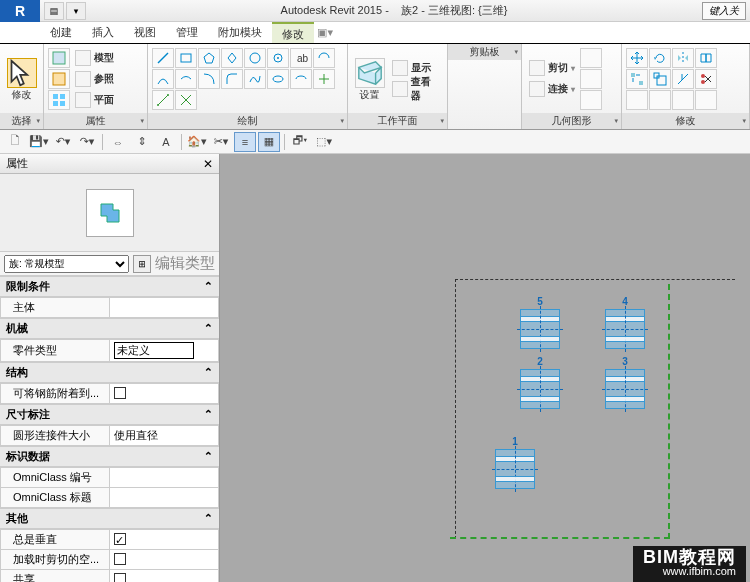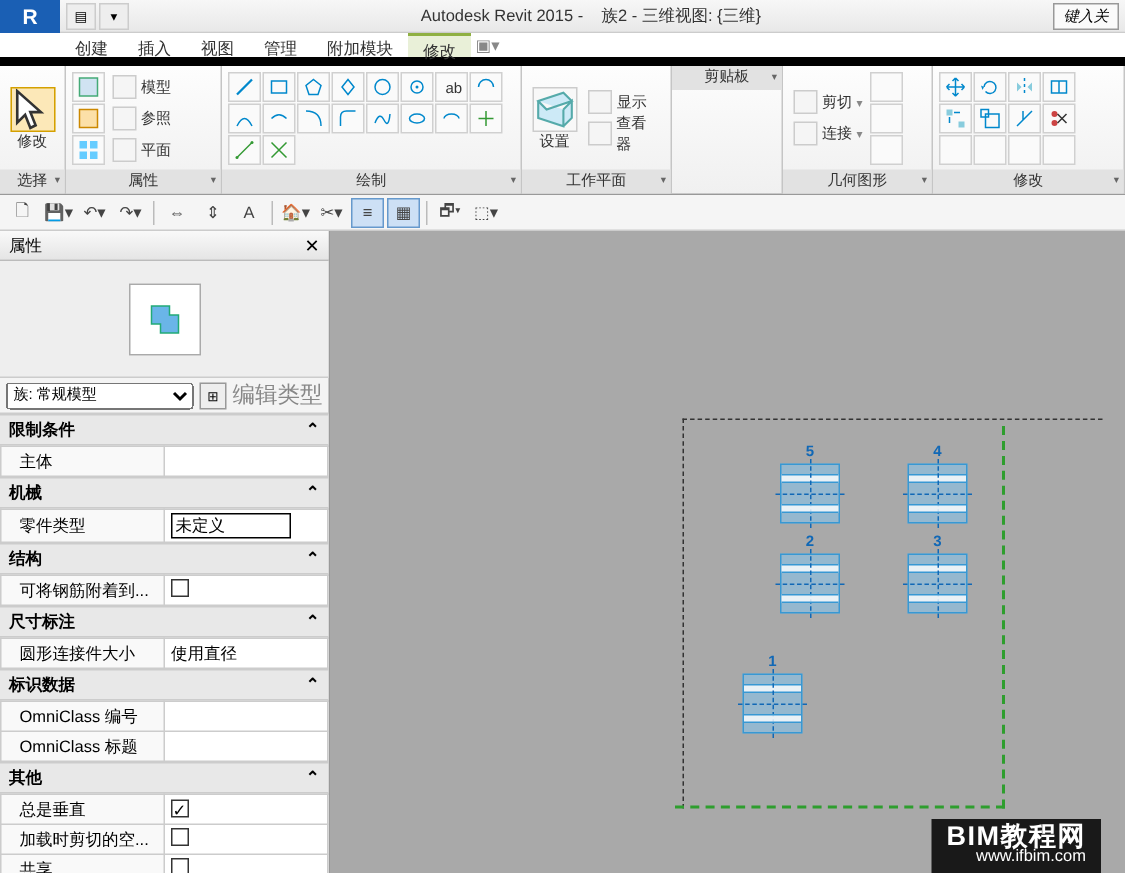--- a/index.html
+++ b/index.html
@@ -7,40 +7,40 @@
 
 
 .titlebar { height: 22px; background: linear-gradient(#f7f7f7,#e8e8e8); display: flex; align-items: center; border-bottom: 1px solid #ccc; }
 .app-logo { width: 40px; height: 22px; background: #1a5fb4; display: flex; align-items: center; justify-content: center; color: #fff; font-weight: bold; font-size: 14px; }
 .qat { display: flex; gap: 2px; margin-left: 4px; }
 .qat-btn { width: 20px; height: 18px; background: #eee; border: 1px solid #ccc; font-size: 9px; display: flex; align-items: center; justify-content: center; }
 .titlebar-title { flex: 1; text-align: center; font-size: 11px; color: #333; }
 .titlebar-right { margin-right: 4px; padding: 1px 6px; background: #fafafa; border: 1px solid #999; font-size: 10px; font-style: italic; }
 
 
-.menubar { height: 22px; background: #fff; display: flex; border-bottom: 6px solid #000000; }
+.menubar { height: 22px; background: #fff; display: flex; border-bottom: 1px solid #000000; }
 .menu-item { padding: 3px 10px; font-size: 11px; color: #333; }
 .menu-item.active { background: #e9f0d8; border-top: 2px solid #8fb042; }
 .menu-end { width: 22px; display: flex; align-items: center; justify-content: center; color: #888; }
 
 
 .ribbon { height: 86px; background: linear-gradient(#fdfdfd,#f0f0f0); border-bottom: 1px solid #999; display: flex; }
 .panel { border-right: 1px solid #c5c5c5; display: flex; flex-direction: column; }
 .panel-body { flex: 1; display: flex; align-items: center; padding: 2px 4px; gap: 2px; }
 .panel-label { height: 16px; background: #e2e2e2; font-size: 10px; text-align: center; color: #333; line-height: 16px; position: relative; }
 .panel-label::after { content: "▾"; position: absolute; right: 3px; font-size: 7px; color: #666; }
 .big-btn { width: 36px; display: flex; flex-direction: column; align-items: center; gap: 1px; }
 .big-btn .ico { width: 30px; height: 30px; background: #f8f8f8; border: 1px solid #ccc; display: flex; align-items: center; justify-content: center; font-size: 14px; }
 .big-btn .lbl { font-size: 10px; color: #333; text-align: center; line-height: 11px; }
 .big-btn.highlighted .ico { background: #fce8b8; border-color: #d4a000; }
 .col { display: flex; flex-direction: column; gap: 1px; }
 .row { display: flex; gap: 1px; }
 .sm-btn { width: 22px; height: 20px; background: #fafafa; border: 1px solid #d0d0d0; display: flex; align-items: center; justify-content: center; }
 .sm-btn svg { width: 14px; height: 14px; }
-.med-btn { display: flex; align-items: center; gap: 3px; padding: 1px 3px; height: 20px; }
+.med-btn { display: flex; align-items: center; gap: 3px; padding: 1px 3px; height: 20px; font-weight: bold; }
 .med-btn .mi { width: 16px; height: 16px; background: #f5f5f5; border: 1px solid #ccc; }
 .med-btn .ml { font-size: 10px; color: #333; }
 
 
 .qt2 { height: 24px; background: #f5f5f5; border-bottom: 1px solid #ccc; display: flex; align-items: center; gap: 2px; padding: 0 4px; }
 .qt2-btn { width: 22px; height: 20px; border: 1px solid transparent; display: flex; align-items: center; justify-content: center; font-size: 11px; color: #444; }
 .qt2-btn.active { background: #cde0f5; border-color: #6699cc; }
 .qt2-sep { width: 1px; height: 16px; background: #bbb; margin: 0 2px; }
 
 
@@ -69,21 +69,21 @@
 .green-dash { position: absolute; border: 2px dashed #2e9e2e; }
 .pillar { position: absolute; width: 40px; height: 40px; background: rgba(130,200,245,0.5); border: 1px solid #3898d3; }
 .pillar::before, .pillar::after { content: ""; position: absolute; left: 0; right: 0; height: 4px; background: rgba(255,255,255,0.8); border-top: 1px solid #3898d3; border-bottom: 1px solid #3898d3; }
 .pillar::before { top: 6px; }
 .pillar::after { bottom: 6px; }
 .pillar .cross-v { position:absolute; top:-4px; bottom:-4px; left:50%; width:0; border-left:1px dashed #1168b6; }
 .pillar .cross-h { position:absolute; left:-4px; right:-4px; top:50%; height:0; border-top:1px dashed #1168b6; }
 .pillar-lbl { position: absolute; top: -14px; left: 50%; transform: translateX(-50%); font-size: 10px; color: #1168b6; font-weight: bold; }
 
 
-.watermark { position: absolute; bottom: 0; right: 16px; background: rgba(0,0,0,0.85); color: #fff; padding: 4px 10px; font-size: 11px; text-align: right; line-height: 14px; }
+.watermark { position: absolute; bottom: 0; right: 4px; background: rgba(0,0,0,0.85); color: #fff; padding: 4px 10px; font-size: 11px; text-align: right; line-height: 14px; }
 .watermark .big { font-size: 18px; font-weight: bold; letter-spacing: 1px; }
 </style>
 </head>
 <body>
 
 <div class="titlebar">
   <div class="app-logo">R</div>
   <div class="qat">
     <div class="qat-btn">▤</div>
     <div class="qat-btn">▾</div>

